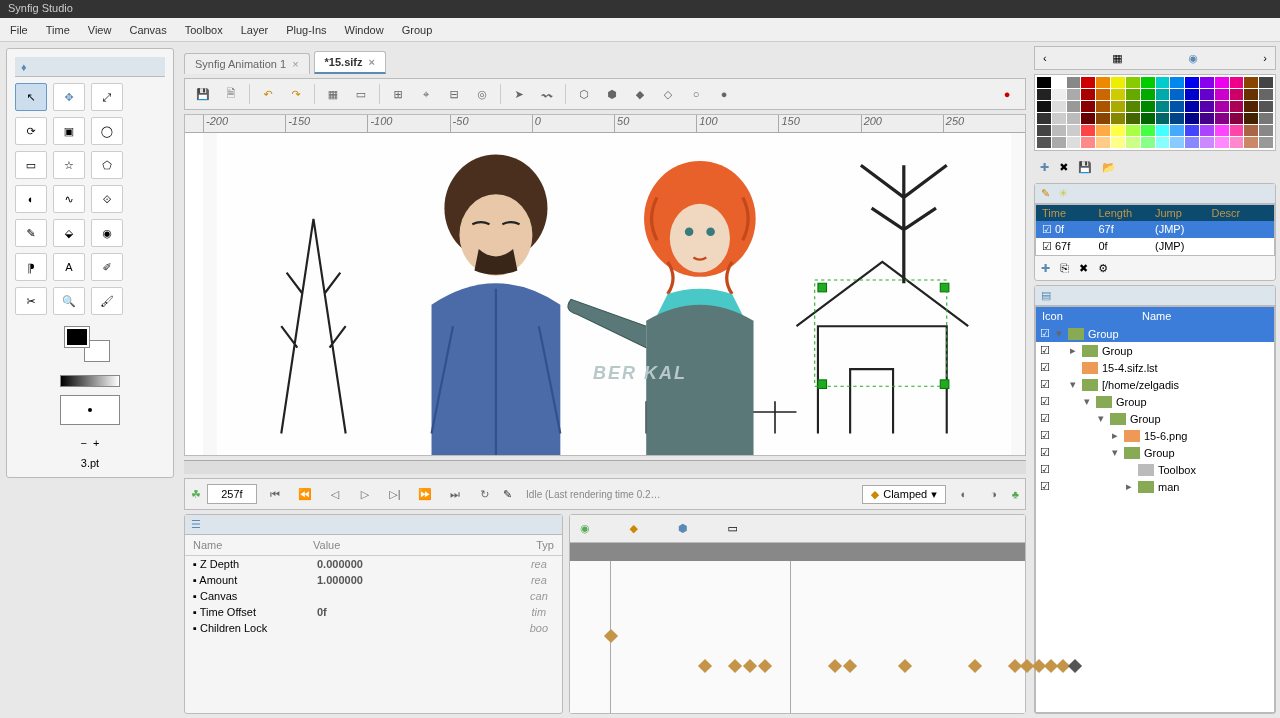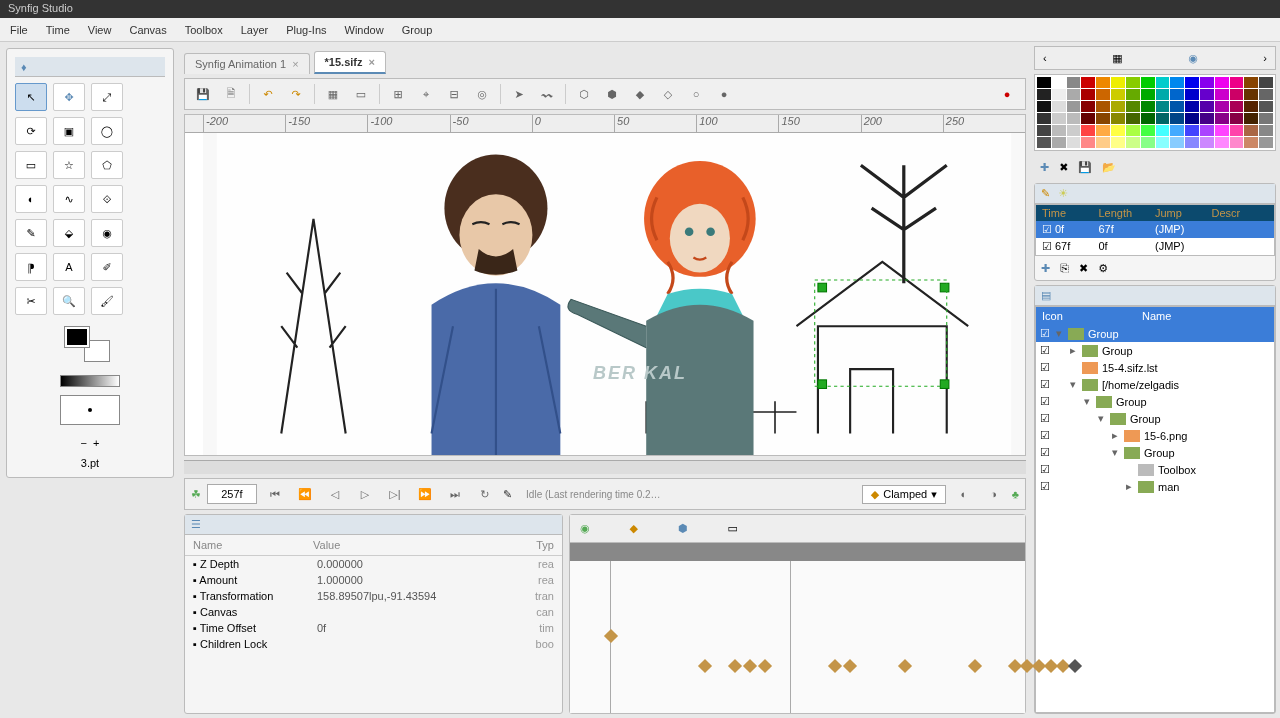--- a/index.html
+++ b/index.html
@@ -42,22 +42,22 @@
 .frame-input { width: 50px; height: 20px; border: 1px solid #aaa; text-align: center; background: #fff; }
 .status-txt { color: #888; font-size: 10px; flex: 1; padding-left: 8px; }
 .clamped { border: 1px solid #aaa; padding: 2px 8px; background: #fff; display: flex; align-items: center; gap: 4px; }
 .bottom-row { display: flex; gap: 6px; height: 200px; }
 .params { width: 45%; }
 .timeline { flex: 1; }
 .param-head { display: flex; padding: 4px 8px; color: #888; font-size: 10px; border-bottom: 1px solid #ccc; }
 .param-head span:first-child { width: 120px; }
 .param-row { display: flex; padding: 2px 8px; align-items: center; font-size: 10px; }
 .param-row .pname { width: 124px; display: flex; gap: 4px; }
-.param-row .pval { flex: 1; color: #555; }
-.param-row .ptype { color: #999; width: 30px; text-align: right; }
+.param-row .pval { flex: 1; color: #555; font-weight: bold; }
+.param-row .ptype { color: #999; width: 30px; text-align: center; font-style: italic; }
 .tl-head { height: 28px; background: #eee; border-bottom: 1px solid #bbb; display: flex; align-items: center; padding: 0 10px; gap: 40px; }
 .tl-ruler { height: 18px; background: #888; position: relative; }
 .tl-body { flex: 1; background: #fafafa; position: relative; }
 .keyframe { position: absolute; width: 10px; height: 10px; background: #c49548; transform: rotate(45deg); }
 .palette-nav { height: 24px; background: #eee; border: 1px solid #bbb; display: flex; align-items: center; justify-content: space-between; padding: 0 8px; }
 .palette { background: #fff; border: 1px solid #bbb; padding: 2px; }
 .pal-grid { display: grid; grid-template-columns: repeat(16, 1fr); gap: 1px; }
 .pal-cell { height: 11px; }
 .pal-actions { height: 24px; display: flex; align-items: center; gap: 10px; padding: 0 6px; }
 .kf-panel { border: 1px solid #bbb; background: #fff; }
@@ -274,25 +274,20 @@
         <div id="param-rows">
             <div class="param-row">
               <span class="pname">▪ Z Depth</span>
               <span class="pval">0.000000</span>
               <span class="ptype">rea</span>
             </div>
             <div class="param-row">
               <span class="pname">▪ Amount</span>
               <span class="pval">1.000000</span>
               <span class="ptype">rea</span>
-            </div>
-            <div class="param-row">
-              <span class="pname">▪ Transformation</span>
-              <span class="pval">158.89507lpu,-91.43594</span>
-              <span class="ptype">tran</span>
             </div>
             <div class="param-row">
               <span class="pname">▪ Canvas</span>
               <span class="pval"><group></group></span>
               <span class="ptype">can</span>
             </div>
             <div class="param-row">
               <span class="pname">▪ Time Offset</span>
               <span class="pval">0f</span>
               <span class="ptype">tim</span>

